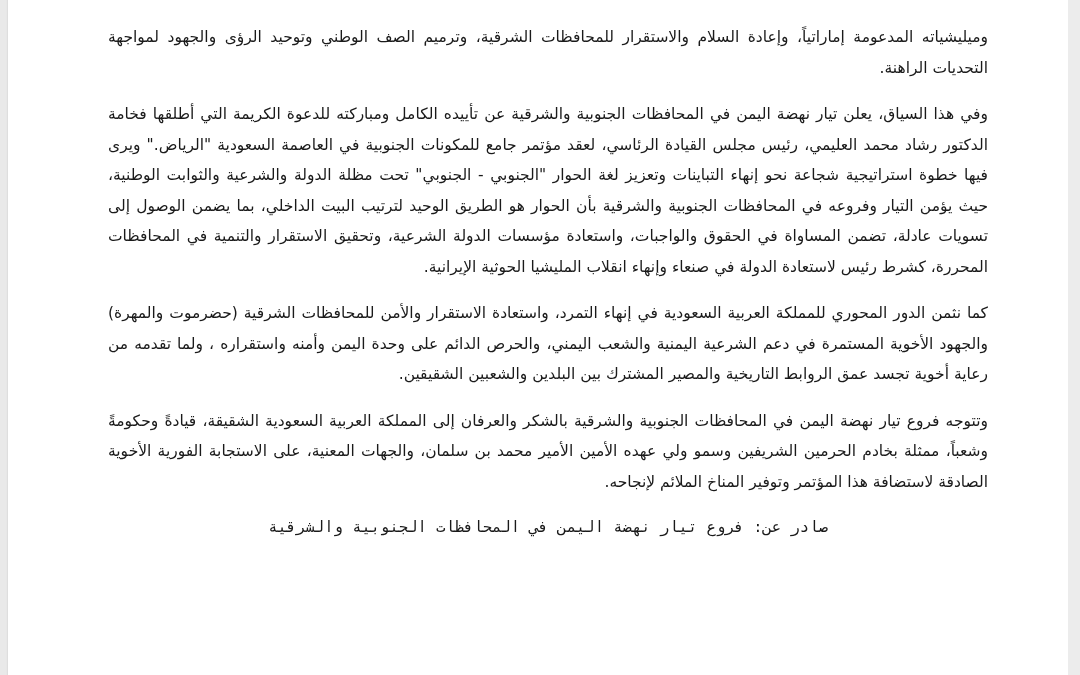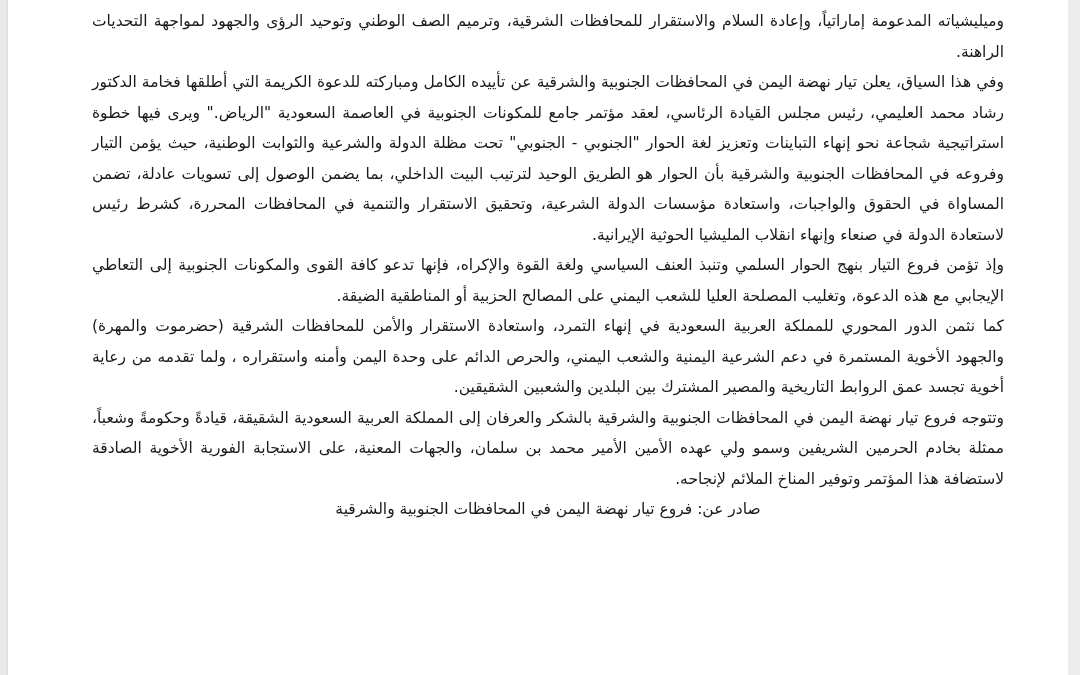--- a/index.html
+++ b/index.html
@@ -33,25 +33,26 @@
     top: 0;
     direction: rtl;
     text-align: justify;
     text-align-last: right;
     font-family: "DejaVu Sans", sans-serif;
     font-size: 15.5px;
     line-height: 30.5px;
     color: #1a1a1a;
   }
   .content p {
-    margin: 0;
+    margin: 16px;
   }
   .content .centered {
     text-align: center;
     text-align-last: center;
+    font-family: Liberation Mono, monospace;
   }
   .right-edge {
     position: absolute;
     right: 0;
     top: 0;
     width: 12px;
     height: 675px;
     background: #ececec;
   }
 </style>
@@ -63,21 +64,20 @@
     <div class="content">
 
       <p style="margin-top:-4px;">
         <span style="display:block;height:30px;overflow:hidden;color:#1a1a1a;">​</span>
       </p>
 
       <p>وميليشياته المدعومة إماراتياً، وإعادة السلام والاستقرار للمحافظات الشرقية، وترميم الصف الوطني وتوحيد الرؤى والجهود لمواجهة التحديات الراهنة.</p>
 
       <p>وفي هذا السياق، يعلن تيار نهضة اليمن في المحافظات الجنوبية والشرقية عن تأييده الكامل ومباركته للدعوة الكريمة التي أطلقها فخامة الدكتور رشاد محمد العليمي، رئيس مجلس القيادة الرئاسي، لعقد مؤتمر جامع للمكونات الجنوبية في العاصمة السعودية "الرياض." ويرى فيها خطوة استراتيجية شجاعة نحو إنهاء التباينات وتعزيز لغة الحوار "الجنوبي - الجنوبي" تحت مظلة الدولة والشرعية والثوابت الوطنية، حيث يؤمن التيار وفروعه في المحافظات الجنوبية والشرقية بأن الحوار هو الطريق الوحيد لترتيب البيت الداخلي، بما يضمن الوصول إلى تسويات عادلة، تضمن المساواة في الحقوق والواجبات، واستعادة مؤسسات الدولة الشرعية، وتحقيق الاستقرار والتنمية في المحافظات المحررة، كشرط رئيس لاستعادة الدولة في صنعاء وإنهاء انقلاب المليشيا الحوثية الإيرانية.</p>
 
-      <p>وإذ تؤمن فروع التيار بنهج الحوار السلمي وتنبذ العنف السياسي ولغة القوة والإكراه، فإنها تدعو كافة القوى والمكونات الجنوبية إلى التعاطي الإيجابي مع هذه الدعوة، وتغليب المصلحة العليا للشعب اليمني على المصالح الحزبية أو المناطقية الضيقة.</p>
 
       <p>كما نثمن الدور المحوري للمملكة العربية السعودية في إنهاء التمرد، واستعادة الاستقرار والأمن للمحافظات الشرقية (حضرموت والمهرة) والجهود الأخوية المستمرة في دعم الشرعية اليمنية والشعب اليمني، والحرص الدائم على وحدة اليمن وأمنه واستقراره ، ولما تقدمه من رعاية أخوية تجسد عمق الروابط التاريخية والمصير المشترك بين البلدين والشعبين الشقيقين.</p>
 
       <p>وتتوجه فروع تيار نهضة اليمن في المحافظات الجنوبية والشرقية بالشكر والعرفان إلى المملكة العربية السعودية الشقيقة، قيادةً وحكومةً وشعباً، ممثلة بخادم الحرمين الشريفين وسمو ولي عهده الأمين الأمير محمد بن سلمان، والجهات المعنية، على الاستجابة الفورية الأخوية الصادقة لاستضافة هذا المؤتمر وتوفير المناخ الملائم لإنجاحه.</p>
 
 
       <p class="centered">صادر عن: فروع تيار نهضة اليمن في المحافظات الجنوبية والشرقية</p>
 
 
     </div>

